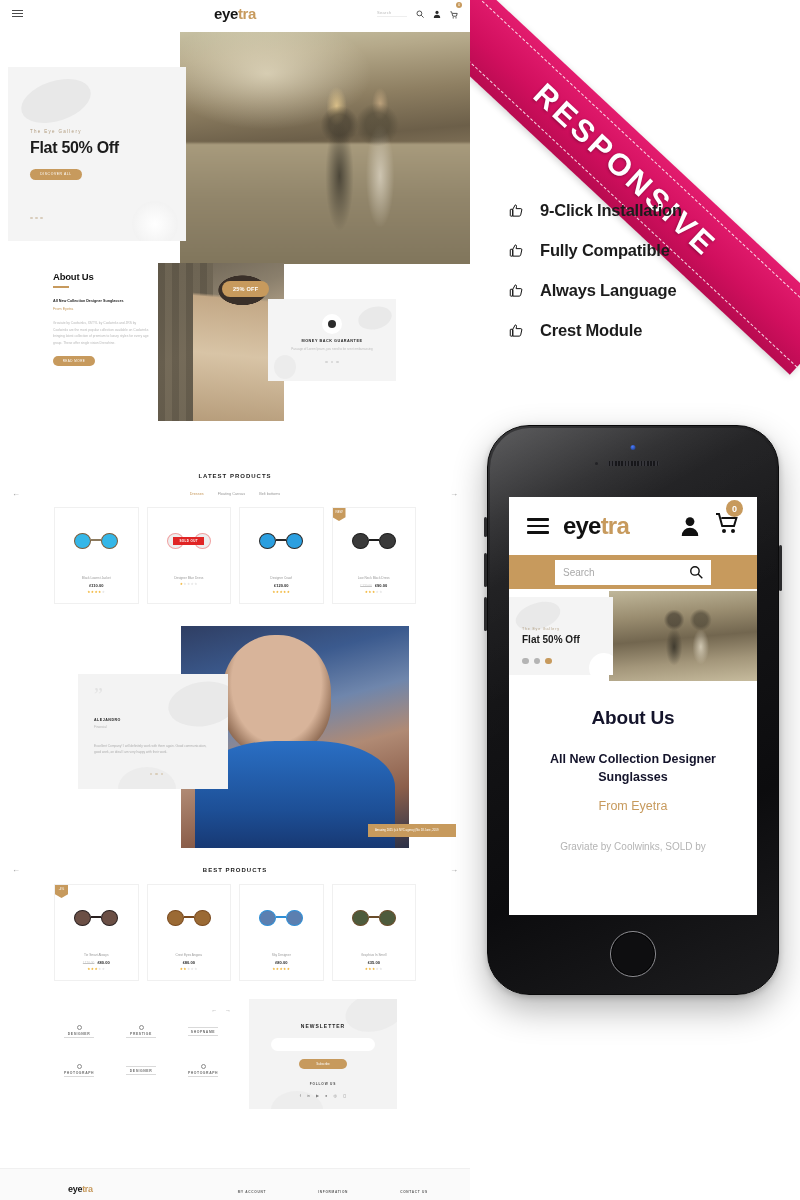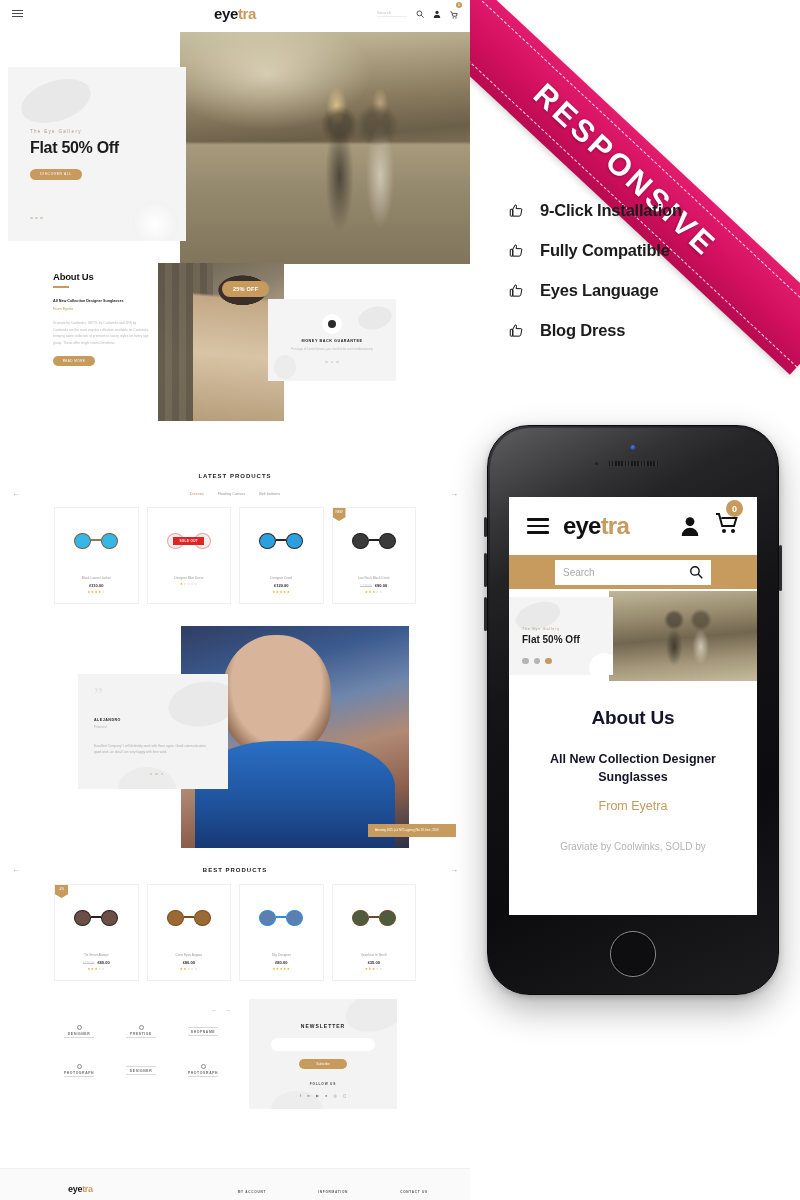--- a/index.html
+++ b/index.html
@@ -743,30 +743,30 @@
       </span>
       <span class="tx">Fully Compatible</span>
     </div>
     <div class="feat">
       <span class="ic">
         <svg width="15" height="15" viewBox="0 0 24 24" fill="none" stroke="#111" stroke-width="1.6" stroke-linejoin="round">
             <path d="M6 21V10l4-7c1.4 0 2.2 1 2 2.4L11.4 9H19c1.1 0 1.8 1 1.5 2l-1.8 8c-.2.9-1 2-2.2 2H6z"></path>
             <rect x="2" y="10" width="4" height="11" rx="1"></rect>
           </svg>
       </span>
-      <span class="tx">Eyes Language</span>
+      <span class="tx">Always Language</span>
     </div>
     <div class="feat">
       <span class="ic">
         <svg width="15" height="15" viewBox="0 0 24 24" fill="none" stroke="#111" stroke-width="1.6" stroke-linejoin="round">
             <path d="M6 21V10l4-7c1.4 0 2.2 1 2 2.4L11.4 9H19c1.1 0 1.8 1 1.5 2l-1.8 8c-.2.9-1 2-2.2 2H6z"></path>
             <rect x="2" y="10" width="4" height="11" rx="1"></rect>
           </svg>
       </span>
-      <span class="tx">Blog Dress</span>
+      <span class="tx">Crest Module</span>
     </div>
   </div>
 
 </div>
 
 <div class="phone">
   <div class="phone-body"></div>
   <div class="btn-side s1"></div>
   <div class="btn-side s2"></div>
   <div class="btn-side s3"></div>

